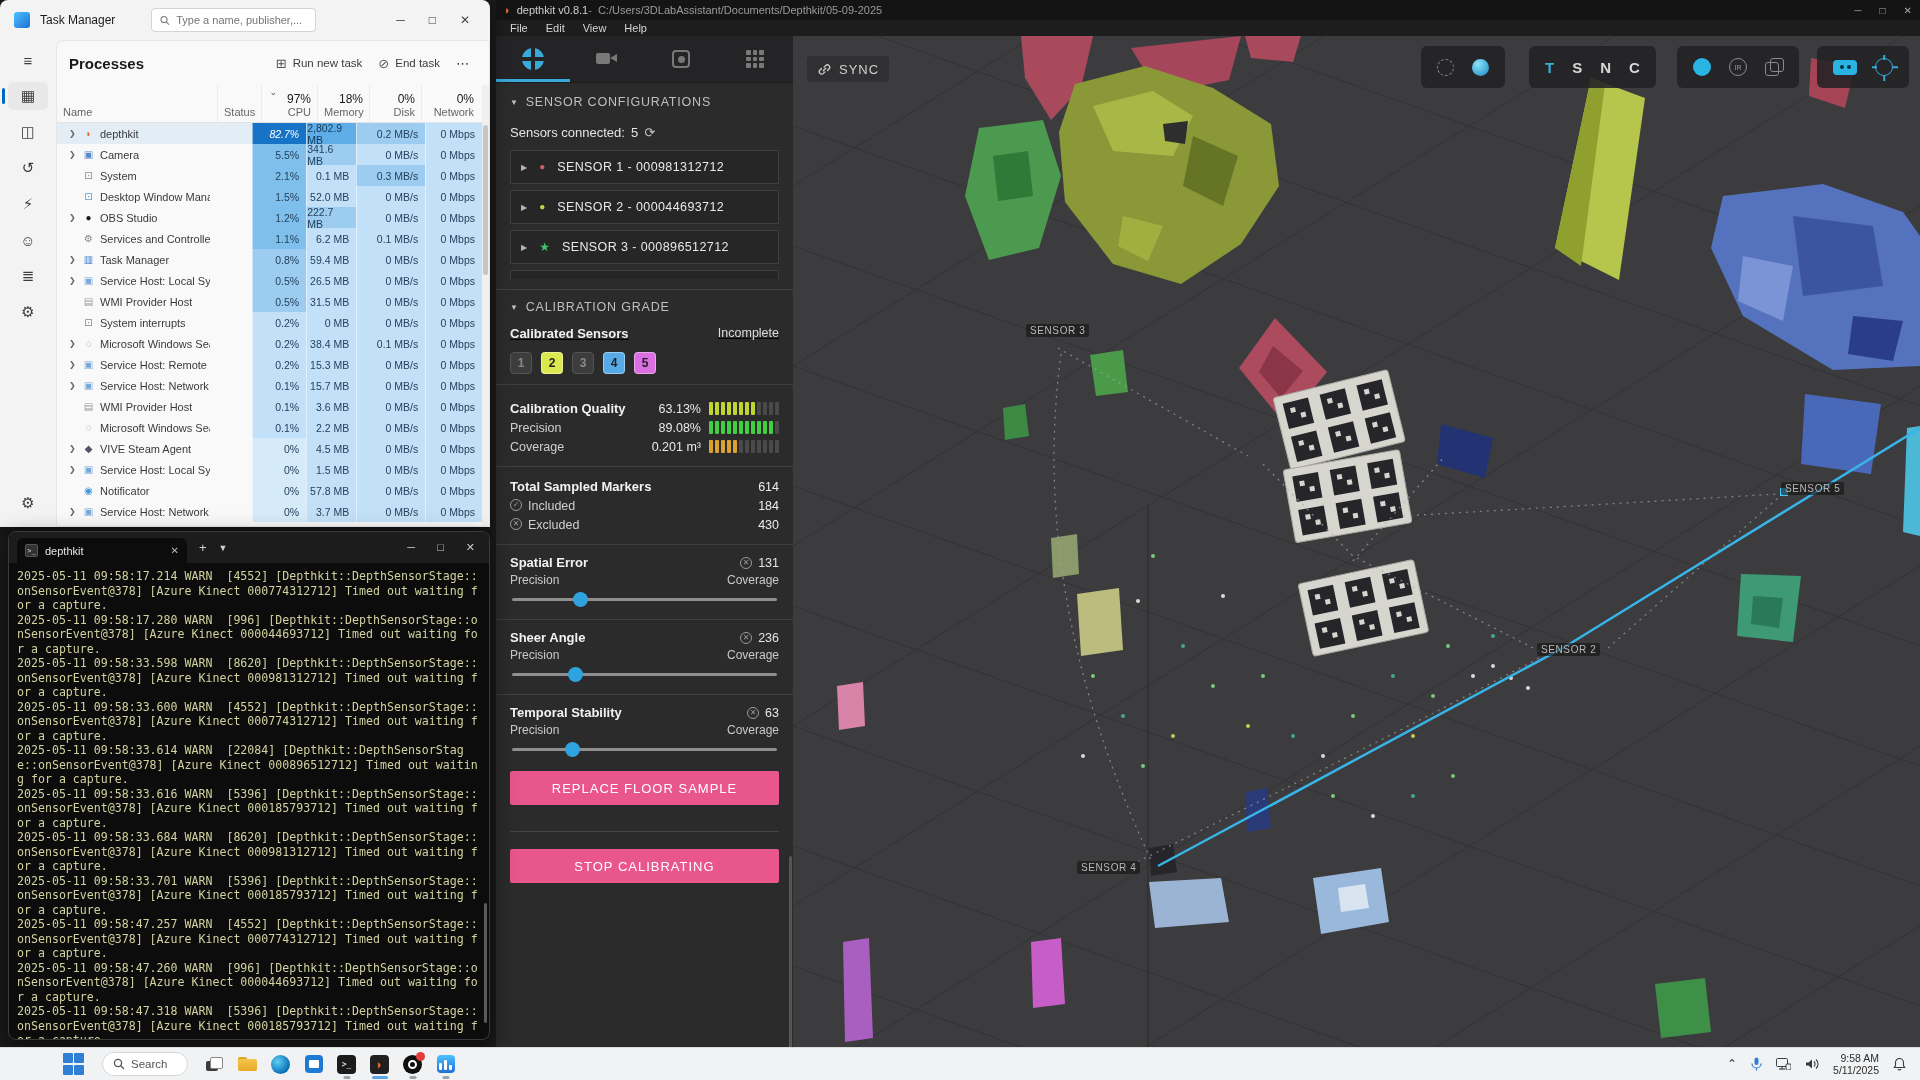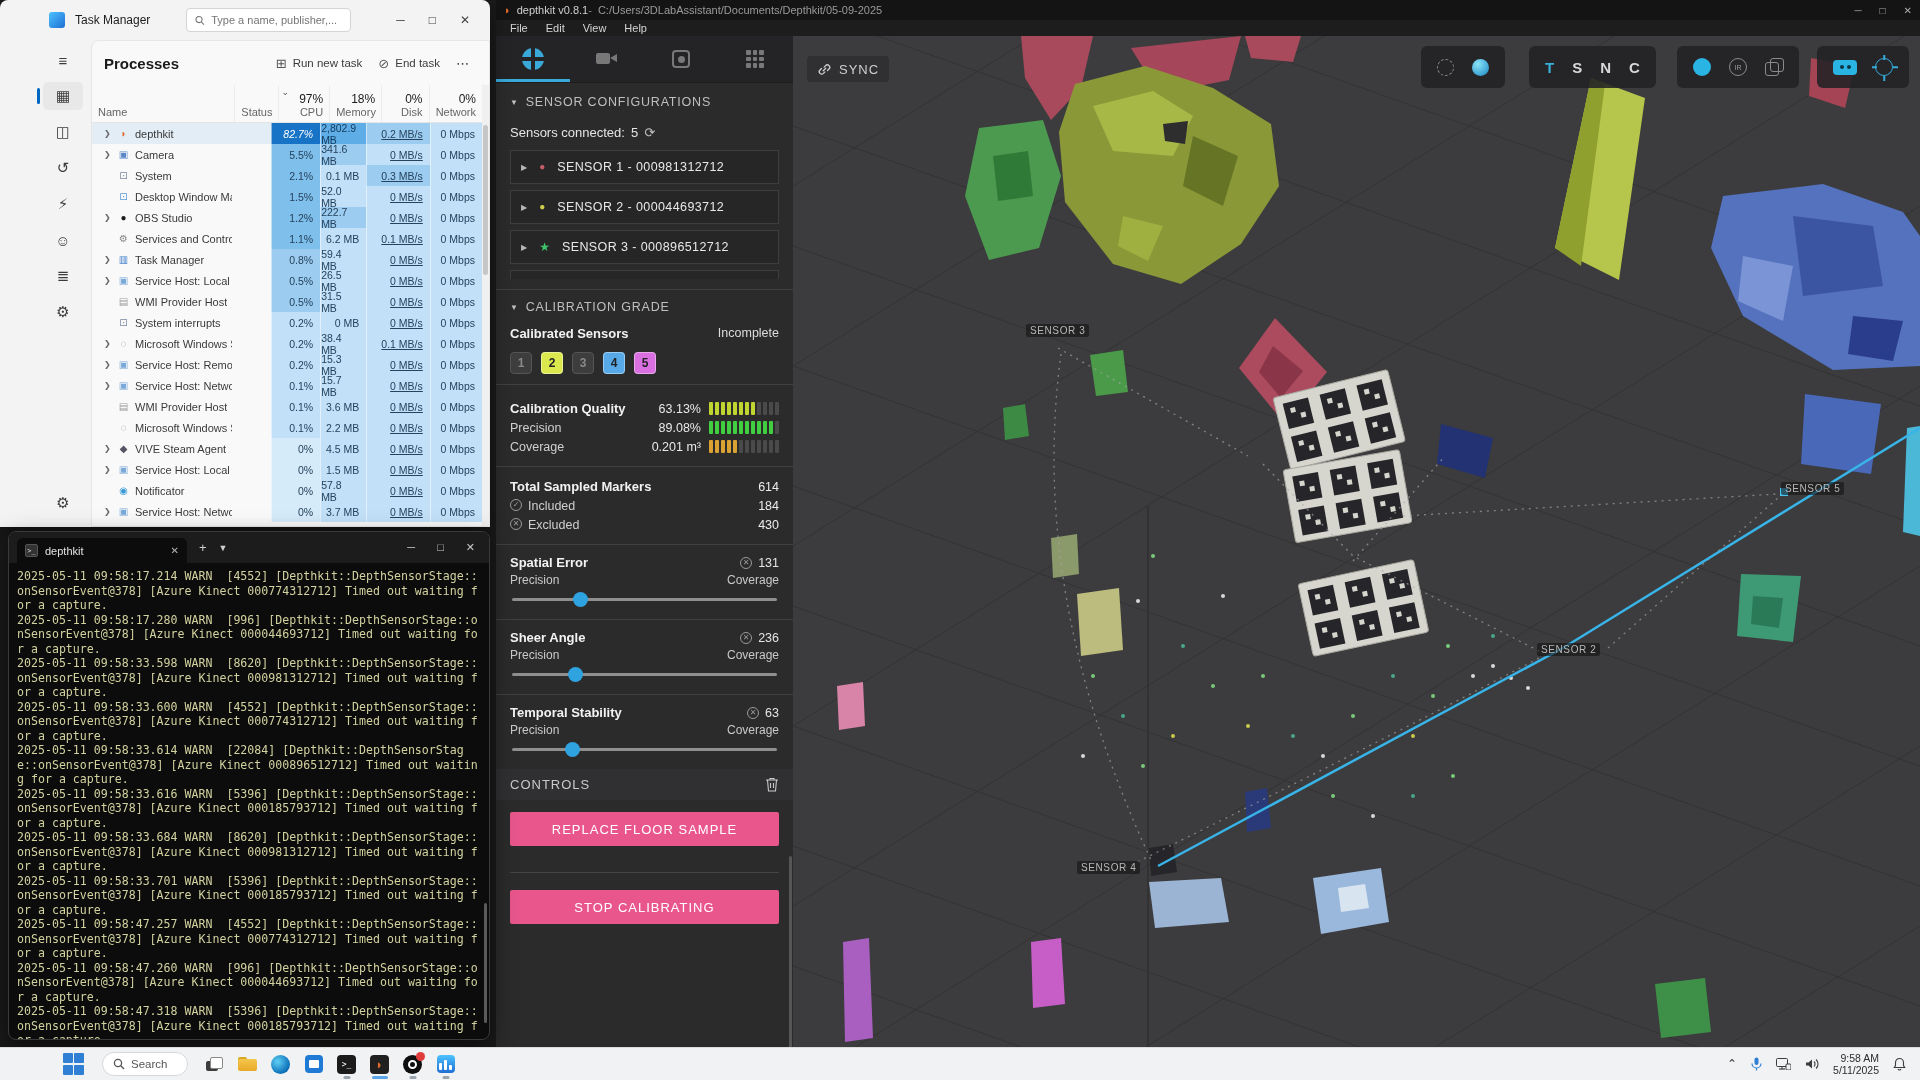--- a/index.html
+++ b/index.html
@@ -42,21 +42,21 @@
   .refresh-ic { color:#c0c0c0; font-size:13px; }
   #sensor-list { margin-top:10px; }
   .sensor-row { height:34px; border:1px solid #3e3e3e; background:#262626; margin-bottom:6px;
     display:flex; align-items:center; padding:0 10px; gap:12px; }
   .sensor-expander { color:#b5b5b5; font-size:8px; }
   .sensor-marker { font-size:10px; line-height:1; }
   .sensor-label { color:#e8e8e8; font-size:12.5px; letter-spacing:.4px; }
   #sensor-partial { height:9px; border:1px solid #3e3e3e; border-bottom:none; background:#262626; }
 
   .hdiv { border-top:1px solid #404040; margin:10px -14px 10px -14px; }
-  .cal-row1 { display:flex; justify-content:space-between; margin-top:12px; }
+  .cal-row1 { display:flex; justify-content:space-between; margin-top:12px;text-decoration:underline; }
   .cal-sensors-label { color:#f2f2f2; font-weight:bold; font-size:13px; }
   .cal-status { color:#dcdcdc; font-size:12.5px; }
   #chips { display:flex; gap:9px; margin-top:11px; }
   .chip { width:22px; height:22px; border-radius:4px; display:flex; align-items:center; justify-content:center;
     font-size:12px; font-weight:bold; background:#3d3d3d; color:#8a8a8a; border:1px solid #555; }
   .metrics { margin-top:14px; }
   .metric-row { display:flex; align-items:center; height:19px; }
   .metric-label { flex:1; color:#cfcfcf; font-size:12.5px; }
   .metric-row.first .metric-label { color:#f2f2f2; font-weight:bold; font-size:13px; }
   .metric-value { color:#e8e8e8; font-size:12.5px; margin-right:8px; }
@@ -112,21 +112,21 @@
   .ic-target { position:relative; width:18px; height:18px; border:1.5px solid #35aad8; border-radius:50%; }
   .ic-target::before { content:""; position:absolute; left:50%; top:-4px; width:1.5px; height:26px; background:
     linear-gradient(#35aad8 20%,transparent 20%,transparent 80%,#35aad8 80%); transform:translateX(-50%); }
   .ic-target::after { content:""; position:absolute; top:50%; left:-4px; height:1.5px; width:26px; background:
     linear-gradient(90deg,#35aad8 20%,transparent 20%,transparent 80%,#35aad8 80%); transform:translateY(-50%); }
   .vp-sensor-label { position:absolute; background:rgba(18,18,18,.6); color:#b8b8b8; font-size:10px;
     letter-spacing:.6px; padding:1px 4px; border-radius:2px; white-space:nowrap; }
 
   
   #tm { position:absolute; left:0; top:0; width:490px; height:527px; background:#f3f3f3;
-    border-radius:8px 8px 0 0; box-shadow:0 6px 20px rgba(0,0,0,.45);padding-left:35px; }
+    border-radius:8px 8px 0 0; box-shadow:0 6px 20px rgba(0,0,0,.45); }
   #tm-titlebar { height:40px; display:flex; align-items:center; padding:0 10px; }
   .tm-applogo { width:16px; height:16px; border-radius:3px; background:linear-gradient(135deg,#4cc2ff,#1f6fd4); margin:0 10px 0 4px; }
   #tm-title { font-size:12px; color:#1b1b1b; }
   #tm-search { margin-left:36px; width:165px; height:24px; background:#fff; border:1px solid #d4d4d4;
     border-radius:4px; display:flex; align-items:center; padding:0 8px; gap:6px; }
   #tm-search input { border:none; outline:none; width:100%; font-size:11px; color:#777; background:transparent; font-family:inherit; }
   #tm-winctl { margin-left:auto; display:flex; gap:24px; color:#444; font-size:12px; padding-right:10px; }
   #tm-body { display:flex; height:487px; }
   #tm-sidebar { width:56px; display:flex; flex-direction:column; align-items:center; padding-top:6px; gap:8px; }
   .tm-navitem { width:40px; height:28px; border-radius:5px; display:flex; align-items:center; justify-content:center;
@@ -154,21 +154,21 @@
   .tm-row { display:flex; height:21px; align-items:stretch; }
   .tm-row.sel .cell-name,.tm-row.sel .cell-status { background:#e3edf6; }
   .cell-name { width:160px; display:flex; align-items:center; gap:5px; padding-left:12px; overflow:hidden; }
   .cell-status { width:44px; }
   .chev { width:8px; color:#666; font-size:8px; flex:none; }
   .pic { width:13px; flex:none; font-size:10px; text-align:center; line-height:1; }
   .pname { color:#3a3a3a; font-size:11px; white-space:nowrap; overflow:hidden; }
   .heatcell { display:flex; align-items:center; justify-content:flex-end; padding-right:7px; color:#26425c; font-size:10.5px; border-left:1px solid rgba(255,255,255,.5); }
   .h5 { background:#1673c5; color:#fff;font-style:italic; } .h4 { background:#5fade6; color:#10395c; }
   .h3 { background:#7fbfec; } .h2 { background:#9ccdf1; } .h1 { background:#c2e1f8; } .h0 { background:#d5ebfa; }
-  .w-cpu { width:56px; } .w-mem { width:52px; } .w-disk { width:72px;text-decoration:underline; } .w-net { width:59px; }
+  .w-cpu { width:56px; } .w-mem { width:52px; } .w-disk { width:72px; } .w-net { width:59px; }
   #tm-scroll { position:absolute; right:0; top:44px; width:7px; bottom:0; background:#f0f0f0; }
   #tm-thumb { position:absolute; top:40px; left:1px; width:5px; height:150px; background:#c6c6c6; border-radius:3px; }
 
   
   .pi-depthkit { color:#e06a2c; font-weight:bold; }
   .pi-camera { color:#5a87c8; } .pi-system { color:#7a8aa0; } .pi-window { color:#5a9ad8; }
   .pi-obs { color:#1c1c1c; } .pi-gear { color:#888; } .pi-taskmgr { color:#3a7ac8; }
   .pi-svchost { color:#7aa8d8; } .pi-wmi { color:#999; } .pi-search { color:#8a8a8a; }
   .pi-vive { color:#556; } .pi-notificator { color:#3a9ad8; }
 
@@ -441,26 +441,20 @@
                   <span>Precision</span>
                   <span>Coverage</span>
                 </div>
                 <div class="sb-slider">
                   <div class="sb-track"></div>
                   <div class="sb-knob" style="left: calc(23% - 7px);"></div>
                 </div>
               </div>
             </div>
 
-          <div id="controls-strip">
-            <span id="controls-title">CONTROLS</span>
-            <svg class="tico" width="14" height="15" viewBox="0 0 14 15">
-              <path d="M1 3h12 M5 3V1.5h4V3 M2.5 3l1 11h7l1-11 M5.5 6v5 M8.5 6v5" stroke="#c9c9c9" stroke-width="1.1" fill="none"></path>
-            </svg>
-          </div>
           <button class="pink-btn" id="btn-replace">REPLACE FLOOR SAMPLE</button>
           <div id="ctl-div"></div>
           <button class="pink-btn" id="btn-stop">STOP CALIBRATING</button>
         </div>
         <div id="panel-scroll"></div>
       </div>
 
       <div id="dk-viewport">
         <svg id="vp-svg" width="1127" height="1011" viewBox="0 0 1127 1011">
           <rect width="1127" height="1011" fill="#3c3c3e"></rect>

